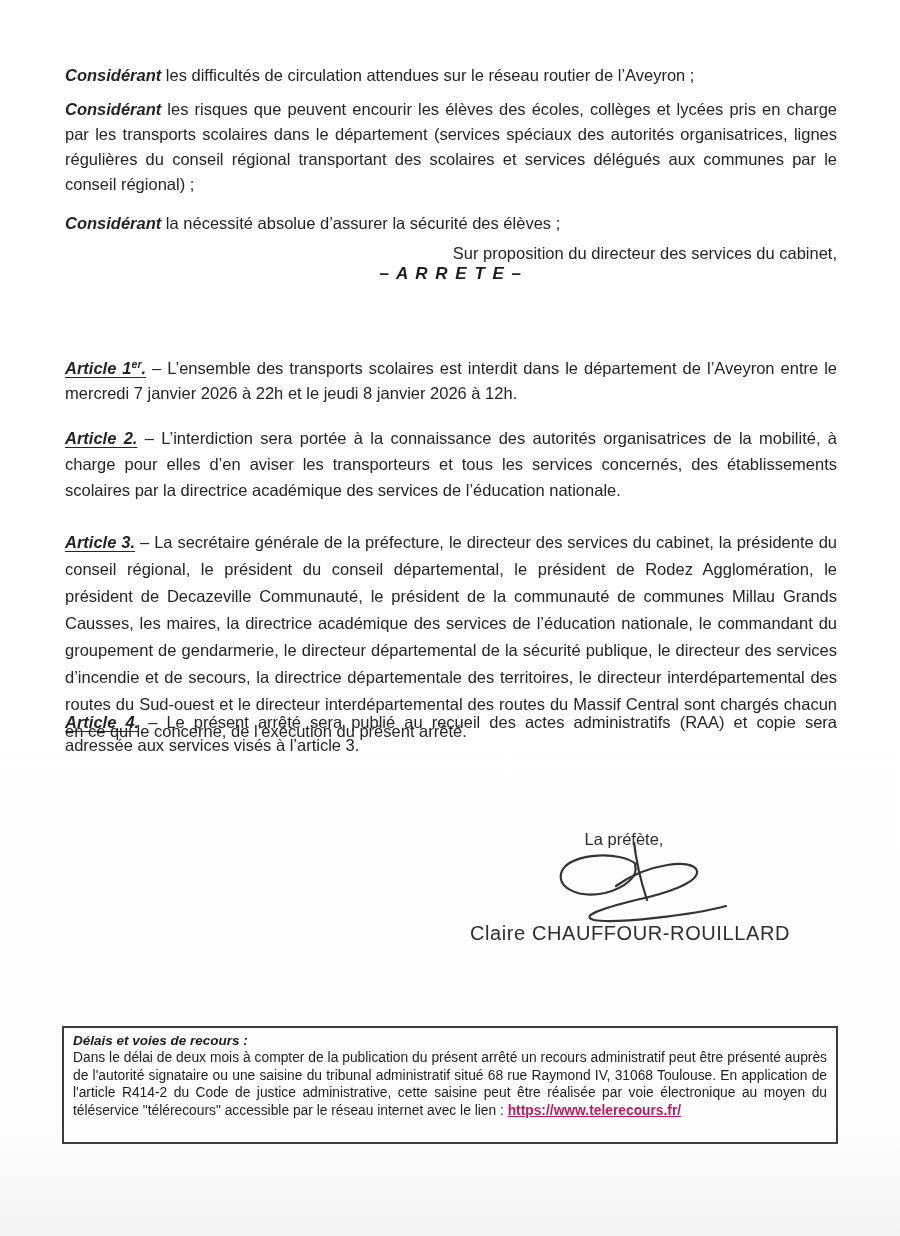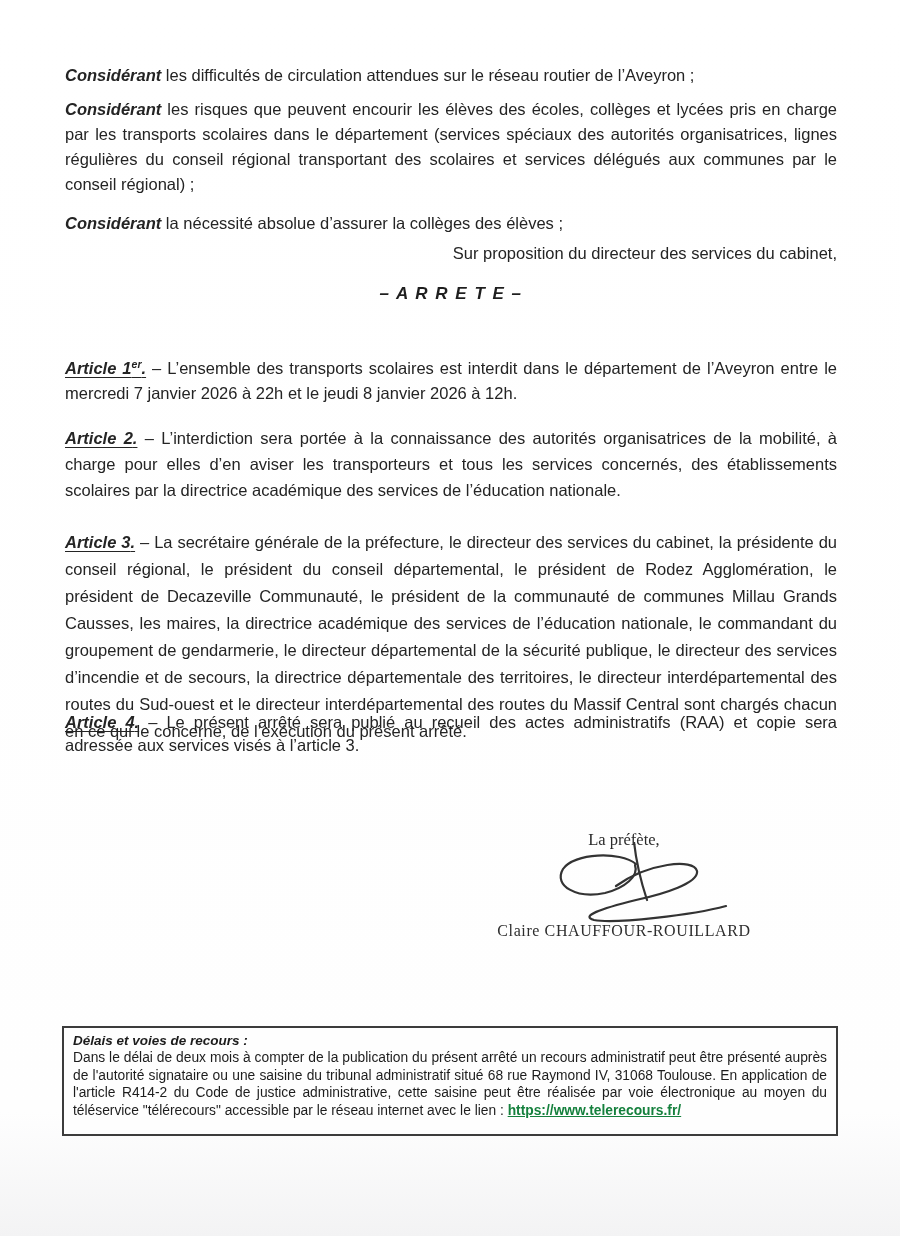--- a/index.html
+++ b/index.html
@@ -42,78 +42,78 @@
     text-underline-offset:3px;
   }
   .article .art-label sup{font-size:10.5px;line-height:0;}
   .a1{line-height:25px;margin-top:28px;}
   .a2{line-height:26px;}
   .a3{line-height:27px;}
   .a4{line-height:23px;}
   .sig-block{
     position:absolute;
     left:468px;top:830px;
-    width:312px;height:120px;font-family:Liberation Serif, serif;
+    width:312px;height:120px;
   }
   .sig-role{
     position:absolute;top:0;left:0;width:100%;
     text-align:center;
     font-size:16.5px;color:#2b2b2b;
   }
   .sig-svg{
     position:absolute;top:12px;left:0;
     pointer-events:none;
   }
   .sig-name{
     position:absolute;top:92px;left:-10px;width:332px;
-    text-align:center;
-    font-size:16px;
+    text-align:right;
+    font-size:20px;
     letter-spacing:0.6px;
     color:#2e2e2e;
   }
   .recours-box{
     position:absolute;
     left:62px;top:1026px;
     width:776px;
     box-sizing:border-box;
     border:2px solid #3c3c3c;
-    padding:4px 9px 15px 9px;
+    padding:4px 9px 23px 9px;
     background:#fefefe;
   }
   .recours-title{
     font-weight:bold;font-style:italic;
     font-size:13.5px;line-height:17px;
     color:#1c1c1c;
   }
   .recours-body{
     font-size:13.8px;line-height:17.6px;
     text-align:justify;
     color:#1d1d1d;
   }
   .recours-link{
     font-weight:bold;
     text-decoration:underline;
-    color:#15803d;
+    color:#be185d;
     cursor:pointer;
   }
 </style>
 </head>
 <body>
 
 <div class="page">
 
   <p class="tblock" style="top:46px;"><span class="lead">Considérant</span><span> les difficultés de circulation attendues sur le réseau routier de l’Aveyron ;</span></p>
 
   <p class="tblock" style="top:80px;"><span class="lead">Considérant</span><span> les risques que peuvent encourir les élèves des écoles, collèges et lycées pris en charge par les transports scolaires dans le département (services spéciaux des autorités organisatrices, lignes régulières du conseil régional transportant des scolaires et services délégués aux communes par le conseil régional) ;</span></p>
 
-  <p class="tblock" style="top:194px;"><span class="lead">Considérant</span><span> la nécessité absolue d’assurer la collèges des élèves ;</span></p>
+  <p class="tblock" style="top:194px;"><span class="lead">Considérant</span><span> la nécessité absolue d’assurer la sécurité des élèves ;</span></p>
 
   <p class="tblock" style="top:224px;text-align:right;">Sur proposition du directeur des services du cabinet,</p>
 
-  <div class="heading" style="top:284px;">– A R R E T E –</div>
+  <div class="heading" style="top:264px;">– A R R E T E –</div>
 
   <p class="tblock article a1" style="top:328px;"><span class="art-label"><span>Article 1</span><sup>er</sup><span>.</span></span><span> – L’ensemble des transports scolaires est interdit dans le département de l’Aveyron entre le mercredi 7 janvier 2026 à 22h et le jeudi 8 janvier 2026 à 12h.</span></p>
 
   <p class="tblock article a2" style="top:408px;"><span class="art-label"><span>Article 2</span><sup></sup><span>.</span></span><span> – L’interdiction sera portée à la connaissance des autorités organisatrices de la mobilité, à charge pour elles d’en aviser les transporteurs et tous les services concernés, des établissements scolaires par la directrice académique des services de l’éducation nationale.</span></p>
 
   <p class="tblock article a3" style="top:512px;"><span class="art-label"><span>Article 3</span><sup></sup><span>.</span></span><span> – La secrétaire générale de la préfecture, le directeur des services du cabinet, la présidente du conseil régional, le président du conseil départemental, le président de Rodez Agglomération, le président de Decazeville Communauté, le président de la communauté de communes Millau Grands Causses, les maires, la directrice académique des services de l’éducation nationale, le commandant du groupement de gendarmerie, le directeur départemental de la sécurité publique, le directeur des services d’incendie et de secours, la directrice départementale des territoires, le directeur interdépartemental des routes du Sud-ouest et le directeur interdépartemental des routes du Massif Central sont chargés chacun en ce qui le concerne, de l’exécution du présent arrêté.</span></p>
 
   <p class="tblock article a4" style="top:694px;"><span class="art-label"><span>Article 4</span><sup></sup><span>.</span></span><span> – Le présent arrêté sera publié au recueil des actes administratifs (RAA) et copie sera adressée aux services visés à l’article 3.</span></p>
 
   <div class="sig-block">

